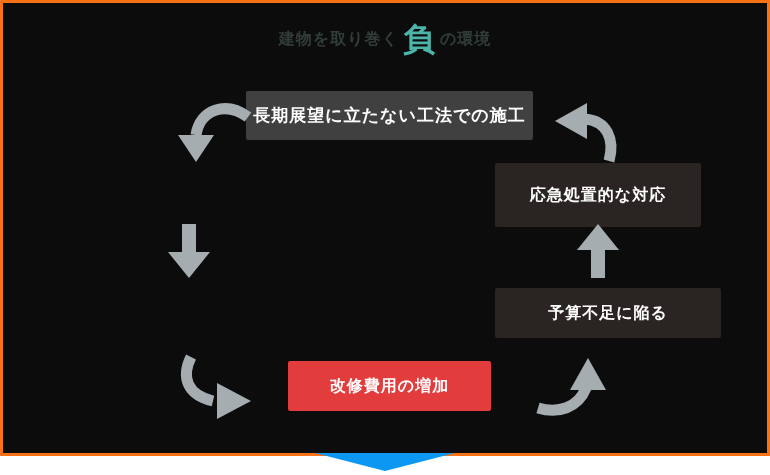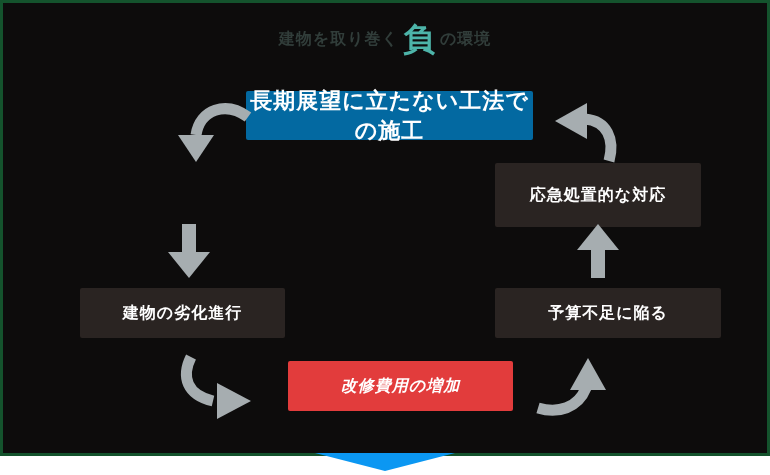--- a/index.html
+++ b/index.html
@@ -2,41 +2,41 @@
 <html><head>
 <meta charset="utf-8">
 <style>
   html,body{margin:0;padding:0;background:#ffffff;}
   .stage{
     position:relative;width:770px;height:475px;background:#ffffff;overflow:hidden;
     font-family:"Liberation Sans","DejaVu Sans",sans-serif;
   }
   .panel{
     position:absolute;left:0;top:0;width:770px;height:456px;
-    background:#0d0c0c;border:3px solid #14532d;box-sizing:border-box;
+    background:#0d0c0c;border:3px solid #f97316;box-sizing:border-box;
   }
   .tail{
     position:absolute;left:315px;top:453px;width:0;height:0;
     border-left:70px solid transparent;border-right:70px solid transparent;
     border-top:18px solid #0b97f2;
   }
   .title{
     position:absolute;left:0;top:12px;width:100%;height:48px;
     display:flex;align-items:center;justify-content:center;gap:2px;
     color:#313d3a;font-weight:700;font-size:16px;letter-spacing:1px;
   }
   .title .big{
     color:#4db4a9;font-size:32px;font-weight:700;line-height:1;margin:0 2px;
   }
   .node{
     position:absolute;display:flex;align-items:center;justify-content:center;
     color:#ffffff;font-weight:700;font-size:16px;letter-spacing:1px;
     border-radius:2px;text-align:center;
   }
-  .node-blue{background:#0369a1;font-size:22px;}
+  .node-blue{background:#404040;font-size:17px;}
   .node-dark{background:#2a2422;}
   .node-red{background:#e23c3c;}
   .arrow{position:absolute;}
   .arrow svg{display:block;}
 </style>
 </head>
 <body>
 
 <div class="stage">
 
@@ -46,25 +46,22 @@
       <span>建物を取り巻く</span>
       <span class="big">負</span>
       <span>の環境</span>
     </div>
 
     <div class="node node-blue" style="left:243px;top:88px;width:287px;height:49px;">
       <span>長期展望に立たない工法での施工</span>
     </div>
 
 
-    <div class="node node-dark" style="left:77px;top:285px;width:205px;height:50px;">
-      <span>建物の劣化進行</span>
-    </div>
 
-    <div class="node node-red" style="left:285px;top:358px;width:225px;height:50px;font-style:italic;">
+    <div class="node node-red" style="left:285px;top:358px;width:203px;height:50px;">
       <span>改修費用の増加</span>
     </div>
 
     <div class="node node-dark" style="left:492px;top:160px;width:206px;height:64px;">
       <span>応急処置的な対応</span>
     </div>
 
     <div class="node node-dark" style="left:492px;top:285px;width:226px;height:50px;">
       <span>予算不足に陥る</span>
     </div>

